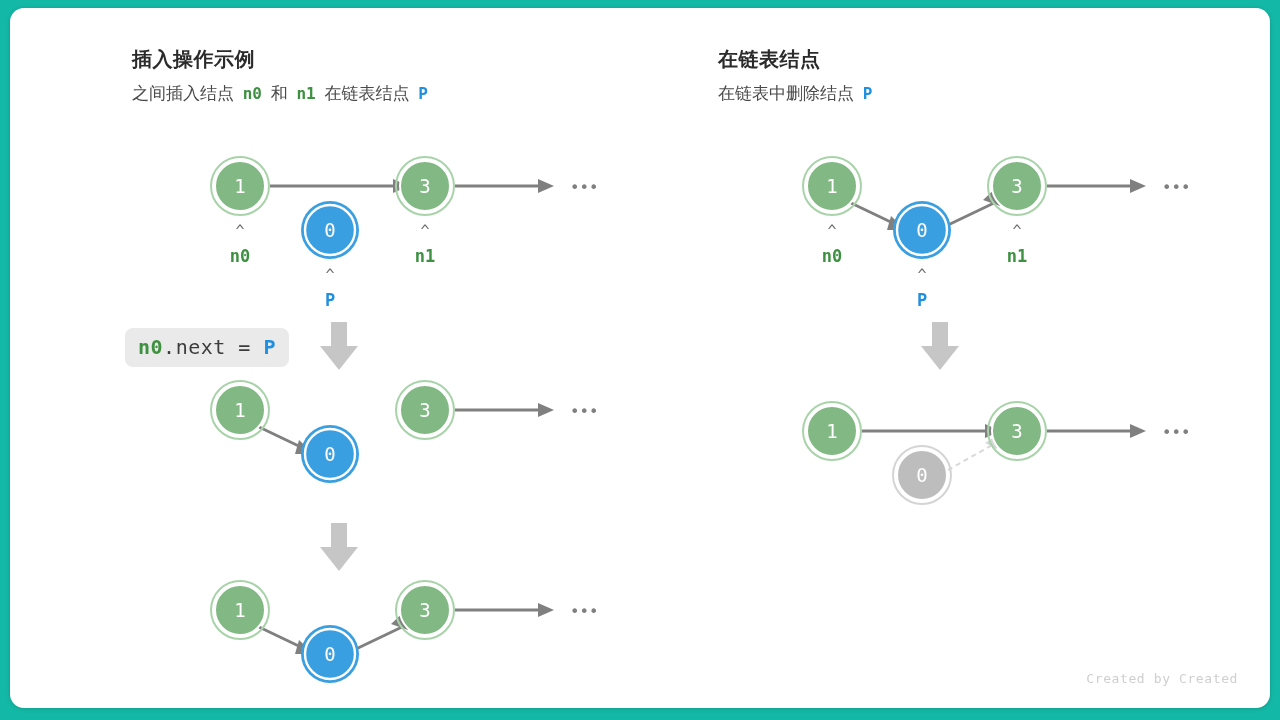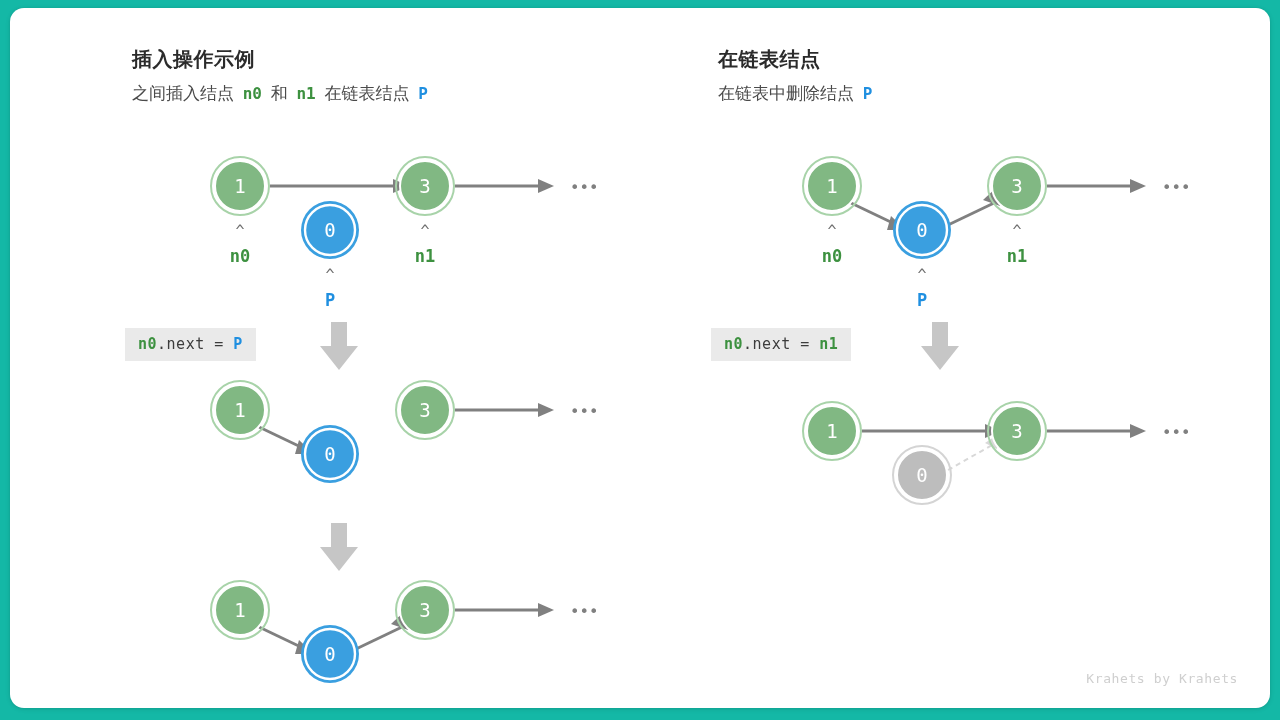--- a/index.html
+++ b/index.html
@@ -54,24 +54,24 @@
     font-weight: bold;
     font-size: 16px;
     padding: 0 4px;
   }
   .g-txt { color: #3d9140; }
   .b-txt { color: #1f8fe0; }
 
   .codebox {
     position: absolute;
     background: #eaeaea;
-    border-radius: 0;
+    border-radius: 8px;
     padding: 7px 13px 8px 13px;
     font-family: "DejaVu Sans Mono", monospace;
-    font-size: 15px;
+    font-size: 20px;
     color: #3c3c3c;
     white-space: nowrap;
     letter-spacing: 0.5px;
   }
   .codebox b { font-weight: bold; }
 
   .svg-row { position: absolute; }
 
   .credit {
     position: absolute;
@@ -258,23 +258,20 @@
             <circle cx="215" cy="40" r="25" fill="#81b883" stroke="#ffffff" stroke-width="2"></circle>
             <text class="nodenum" x="215" y="47" text-anchor="middle">3</text>
           </g>
           <text class="caret" x="215" y="90" text-anchor="middle">^</text>
           <text class="ptrlabel" x="215" y="116" text-anchor="middle" fill="#3d9140">n1</text>
 
           <text x="360" y="47" font-family="'DejaVu Sans', sans-serif" font-size="16" fill="#808080">•••</text>
         </svg>
       </div>
 
-      <div class="codebox" style="left:5px; top:320px;">
-        <b class="g-txt">n0</b><span>.next = </span><b class="g-txt">n1</b>
-      </div>
       <div class="svg-row" style="left:210px; top:312px;">
         <svg width="50" height="52" viewBox="0 0 50 52">
           <polygon points="16,2 32,2 32,26 43,26 24,50 5,26 16,26" fill="#c6c6c6"></polygon>
         </svg>
       </div>
 
       <div class="svg-row" style="left:96px; top:383px;">
         <svg width="500" height="130" viewBox="0 0 500 130">
           <line x1="60" y1="40" x2="185" y2="40" stroke="#808080" stroke-width="3"></line>
           <polygon points="183,33 199,40 183,47" fill="#808080"></polygon>
@@ -296,15 +293,15 @@
           <g>
             <circle cx="215" cy="40" r="29" fill="none" stroke="#a8d3a9" stroke-width="2"></circle>
             <circle cx="215" cy="40" r="25" fill="#81b883" stroke="#ffffff" stroke-width="2"></circle>
             <text class="nodenum" x="215" y="47" text-anchor="middle">3</text>
           </g>
           <text x="360" y="47" font-family="'DejaVu Sans', sans-serif" font-size="16" fill="#808080">•••</text>
         </svg>
       </div>
     </div>
 
-    <div class="credit">Krahets by Krahets</div>
+    <div class="credit">Created by Created</div>
   </div>
 </div>
 
 </body></html>

